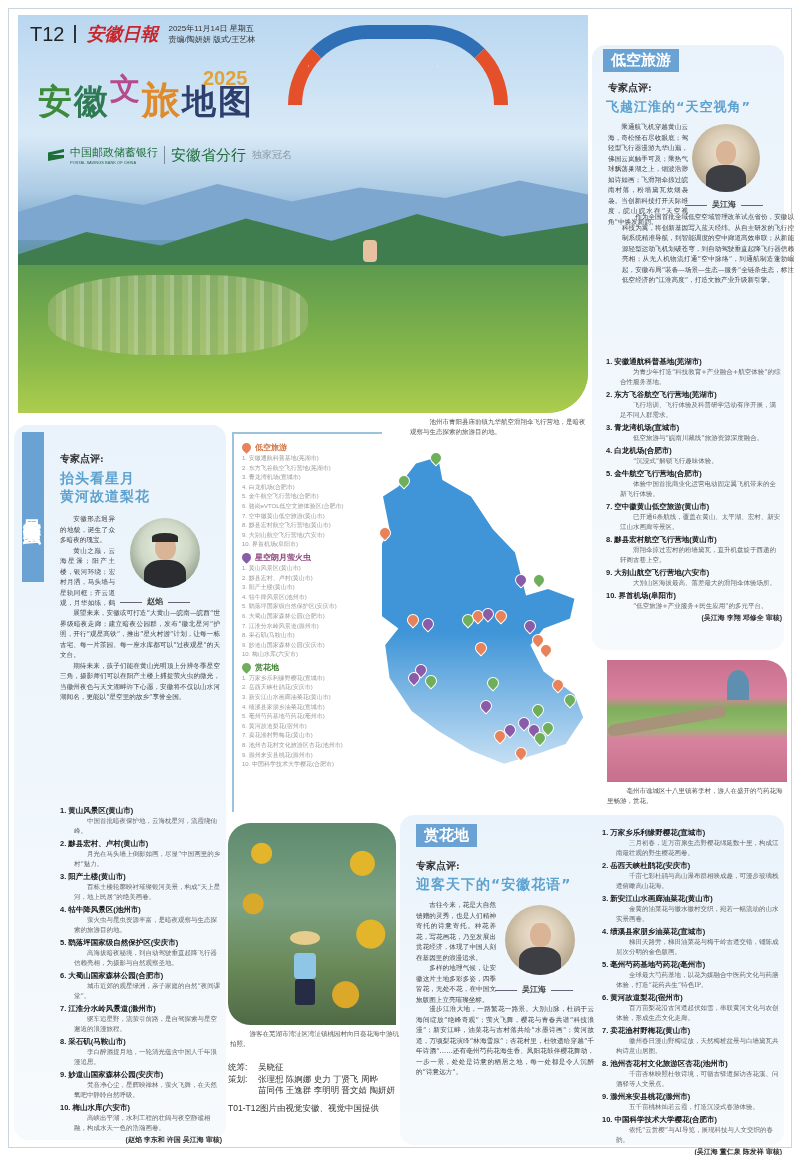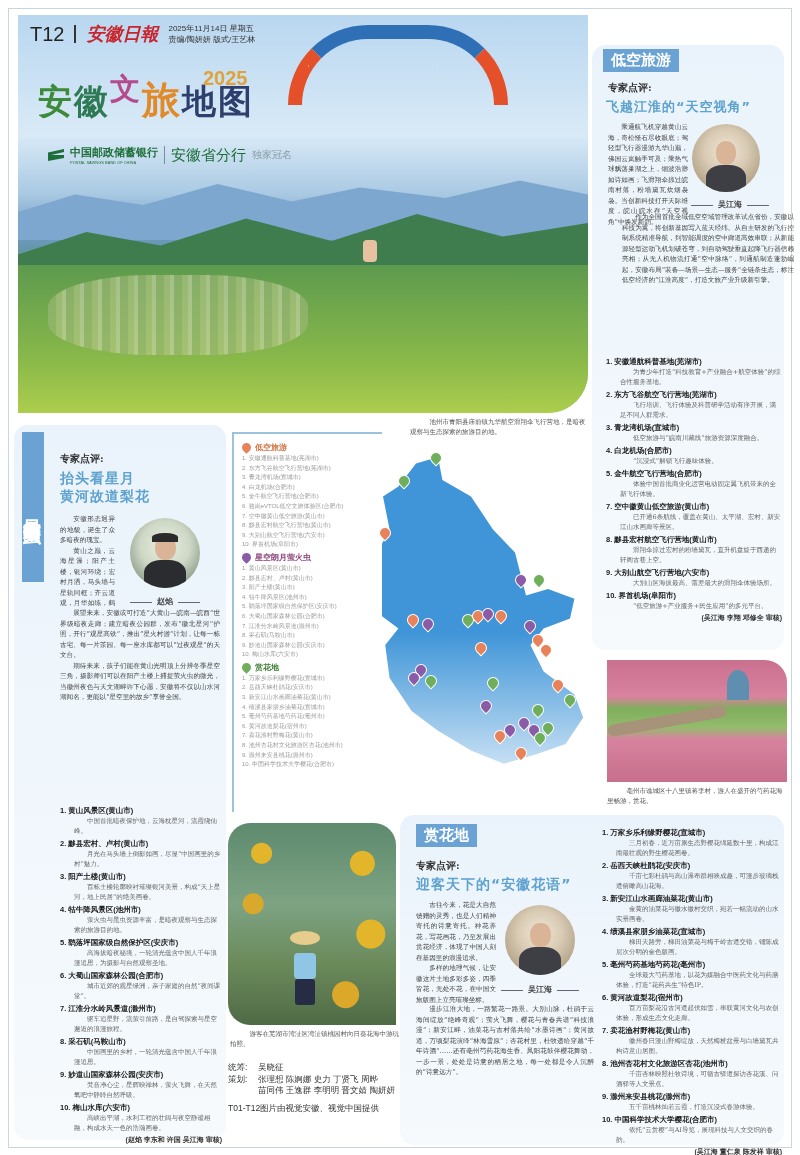--- a/index.html
+++ b/index.html
@@ -17,36 +17,36 @@
 .masthead{position:absolute;left:30px;top:22px;display:flex;align-items:center;gap:10px;z-index:3}
 .pg{font-family:"Liberation Sans",sans-serif;font-size:20px;color:#222}
 .bar{width:2px;height:18px;background:#333}
 .paper{font-family:"DejaVu Serif",serif;font-size:18px;color:#c8262c;font-weight:bold;font-style:italic}
 .meta{font-family:"Liberation Sans",sans-serif;font-size:8px;color:#333;line-height:11px}
 .logo{position:absolute;left:38px;top:75px;z-index:3}
 .logo .l1{font-family:"Liberation Sans",sans-serif;font-size:34px;font-weight:bold;letter-spacing:2px}
 .logo .l1 span{display:inline-block}
 .logo .yr{position:absolute;left:165px;top:-8px;font-family:"Liberation Sans",sans-serif;font-weight:bold;font-size:20px;color:#e0a23b}
 .sponsor{position:absolute;left:48px;top:145px;z-index:3;display:flex;align-items:center;gap:6px;font-family:"Liberation Sans",sans-serif}
-.sponsor .bank{font-size:11px;color:#1e6e3a;font-weight:bold}
+.sponsor .bank{font-size:11px;color:#1e6e3a;font-weight:normal}
 .sponsor .sub{font-size:4px;color:#1e6e3a}
 .sponsor .br{font-size:15px;color:#1e6e3a}
 .sponsor .tag{font-size:10px;color:#8b9aa6}
 .sponsor .sep{width:1px;height:18px;background:#7a8b99}
 .hero-caption{position:absolute;left:410px;top:417px;width:180px;font-size:6.5px;color:#555;line-height:10px;text-indent:3em}
 
 .card{position:absolute;background:linear-gradient(180deg,#eaf3fb,#f6fafd);border-radius:14px}
 .sec-tag{position:absolute;background:#6aa3d3;color:#fff;font-family:"Liberation Sans",sans-serif;font-weight:bold}
 .expert{font-family:"DejaVu Serif",serif;font-weight:bold;font-size:10px;color:#333}
 .headline{font-family:"DejaVu Sans",sans-serif;font-weight:bold;color:#5ea2cf;letter-spacing:1px}
 .body-txt{font-size:6.6px;line-height:10.5px;color:#444;text-indent:2em;text-align:justify}
 .avatar{position:absolute;border-radius:50%;overflow:hidden;background:radial-gradient(circle at 50% 40%,#f1e8d8 0,#d9cbb4 40%,#b8a98f 70%,#8b7e6a 100%)}
 .avatar .head{position:absolute;left:35%;top:25%;width:30%;height:35%;background:#d9b496;border-radius:45%}
 .avatar .body{position:absolute;left:20%;top:60%;width:60%;height:45%;background:#3d3f44;border-radius:40% 40% 0 0}
-.avname{position:absolute;font-size:8px;font-weight:bold;color:#444;text-align:center}
+.avname{position:absolute;font-size:8px;font-weight:bold;color:#444;text-align:left}
 .avname:before,.avname:after{content:"";display:inline-block;width:22px;height:1px;background:#667;vertical-align:middle;margin:0 5px}
 .list .it{margin-bottom:2px}
 .list .t{font-family:"Liberation Sans",sans-serif;font-weight:bold;font-size:7.5px;color:#222;line-height:11px}
 .list .d{font-size:6.5px;color:#666;line-height:10px;padding-left:14px;text-indent:2em}
 .review{font-family:"Liberation Sans",sans-serif;font-weight:bold;font-size:7px;color:#333;text-align:right;margin-top:1px}
 
 .vtag{position:absolute;left:22px;top:432px;width:22px;height:150px;background:#6aa3d3;color:#fff;font-family:"Liberation Sans",sans-serif;font-weight:bold;font-size:18px;line-height:24px;text-align:center;padding-top:2px;writing-mode:vertical-rl;letter-spacing:1px}
 
 .mapbox{position:absolute;left:232px;top:432px;width:360px;height:380px}
 .legend{position:absolute;left:0;top:0;width:150px;height:380px;border-left:2px solid #9cc3dd;border-top:2px solid #9cc3dd;padding:6px 0 0 8px;background:#fff}
@@ -217,33 +217,33 @@
   <div class="it">
       <div class="t">3. 阳产土楼(黄山市)</div>
       <div class="d">百栋土楼轮廓映衬璀璨银河美景，构成“天上星河，地上民居”的绝美画卷。</div>
     </div>
   <div class="it">
       <div class="t">4. 牯牛降风景区(池州市)</div>
       <div class="d">萤火虫与昆虫资源丰富，是暗夜观察与生态探索的旅游目的地。</div>
     </div>
   <div class="it">
       <div class="t">5. 鹞落坪国家级自然保护区(安庆市)</div>
-      <div class="d">高海拔暗夜秘境，一轮清光蕴含中国人千年浪漫追思，为摄影与自然观察圣地。</div>
+      <div class="d">高海拔暗夜秘境，到自动驾驶垂直起降飞行器信赖亮相，为摄影与自然观察圣地。</div>
     </div>
   <div class="it">
       <div class="t">6. 大蜀山国家森林公园(合肥市)</div>
       <div class="d">城市近郊的观星绿洲，亲子家庭的自然“夜间课堂”。</div>
     </div>
   <div class="it">
       <div class="t">7. 江淮分水岭风景道(滁州市)</div>
       <div class="d">驱车追星野，流萤引前路，是自驾探索与星空邂逅的浪漫旅程。</div>
     </div>
   <div class="it">
       <div class="t">8. 采石矶(马鞍山市)</div>
-      <div class="d">中国画里的乡村，一轮清光蕴含中国人千年浪漫追思。</div>
+      <div class="d">李白醉酒捉月地，一轮清光蕴含中国人千年浪漫追思。</div>
     </div>
   <div class="it">
       <div class="t">9. 妙道山国家森林公园(安庆市)</div>
       <div class="d">梵音净心尘，星辉映禅林，萤火飞舞，在天然氧吧中静聆自然呼吸。</div>
     </div>
   <div class="it">
       <div class="t">10. 梅山水库(六安市)</div>
       <div class="d">高峡出平湖，水利工程的壮阔与夜空静谧相融，构成水天一色的浩瀚画卷。</div>
     </div>
   <div class="review">(赵焰  李东和  许国  吴江海  审核)</div>

